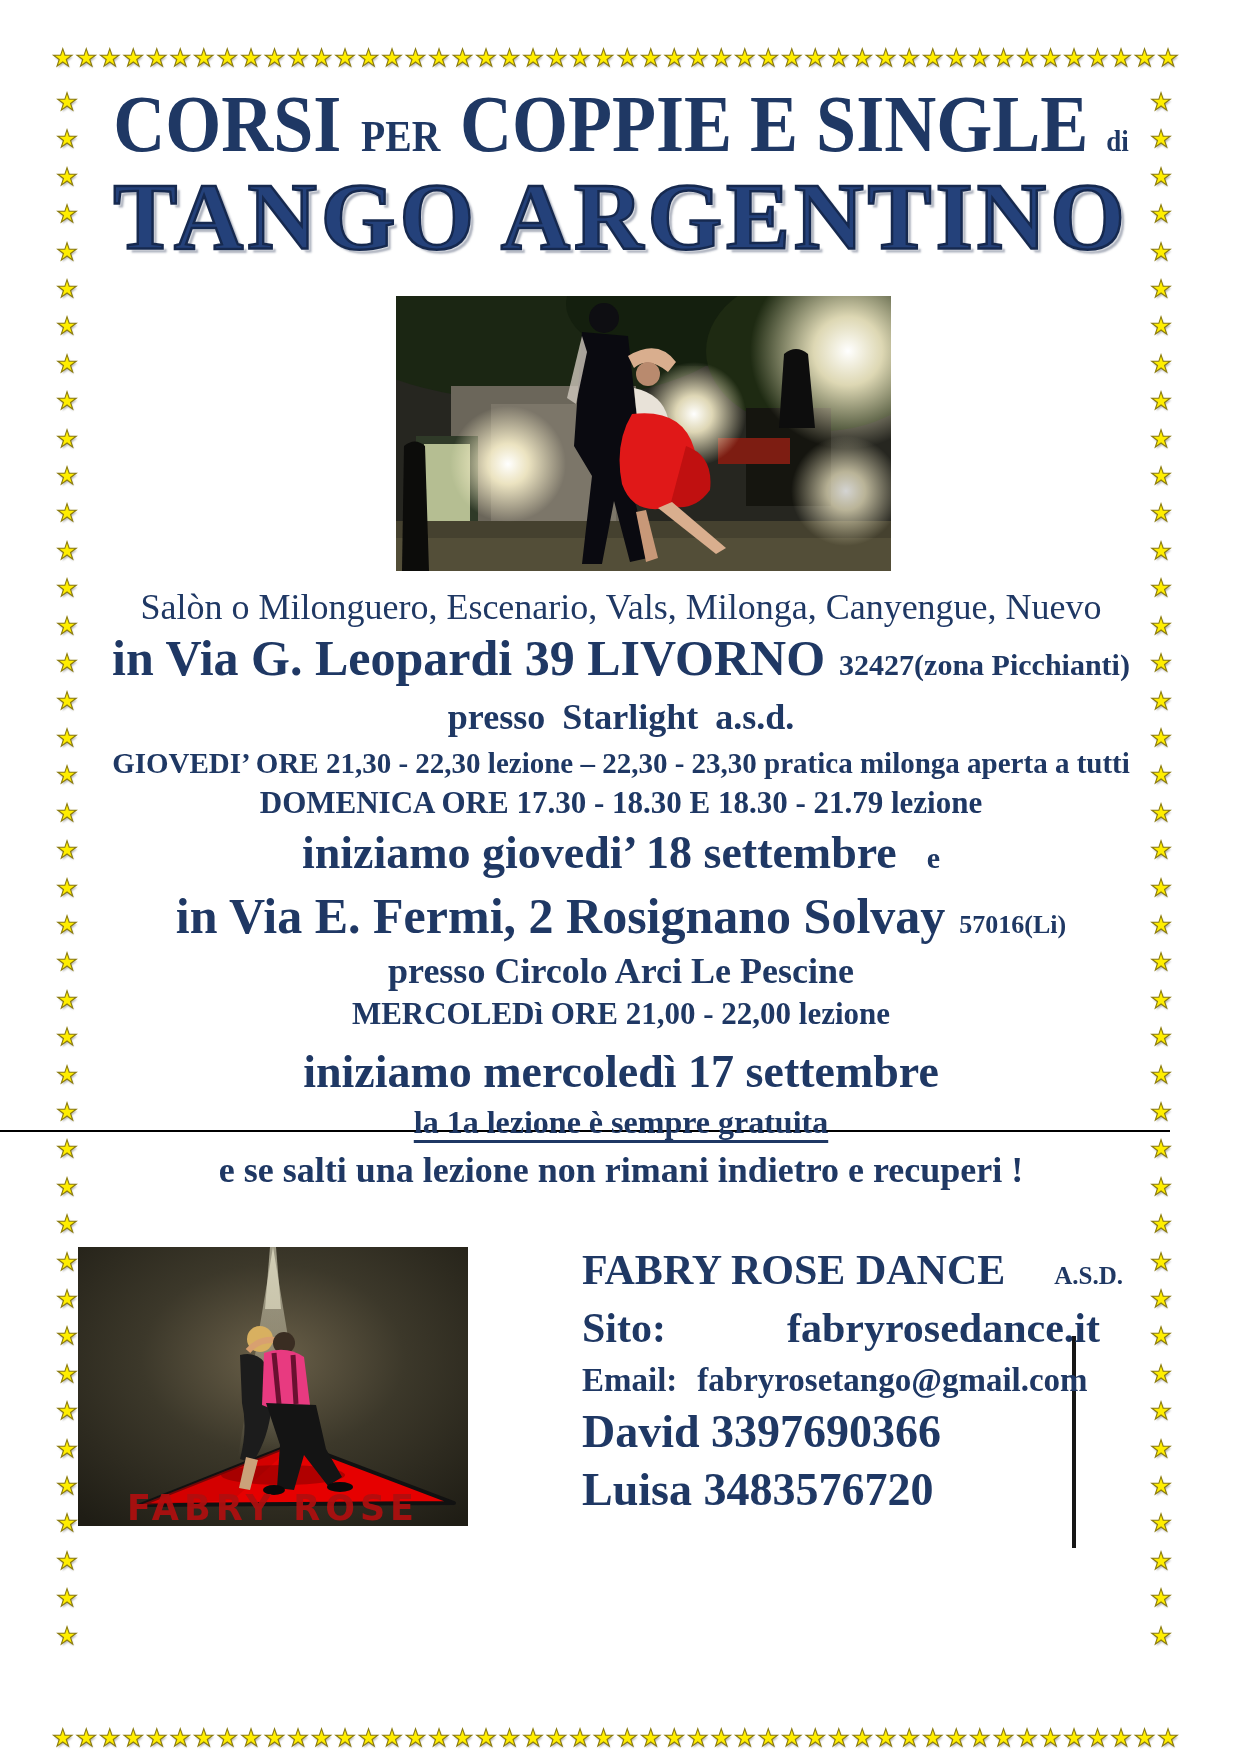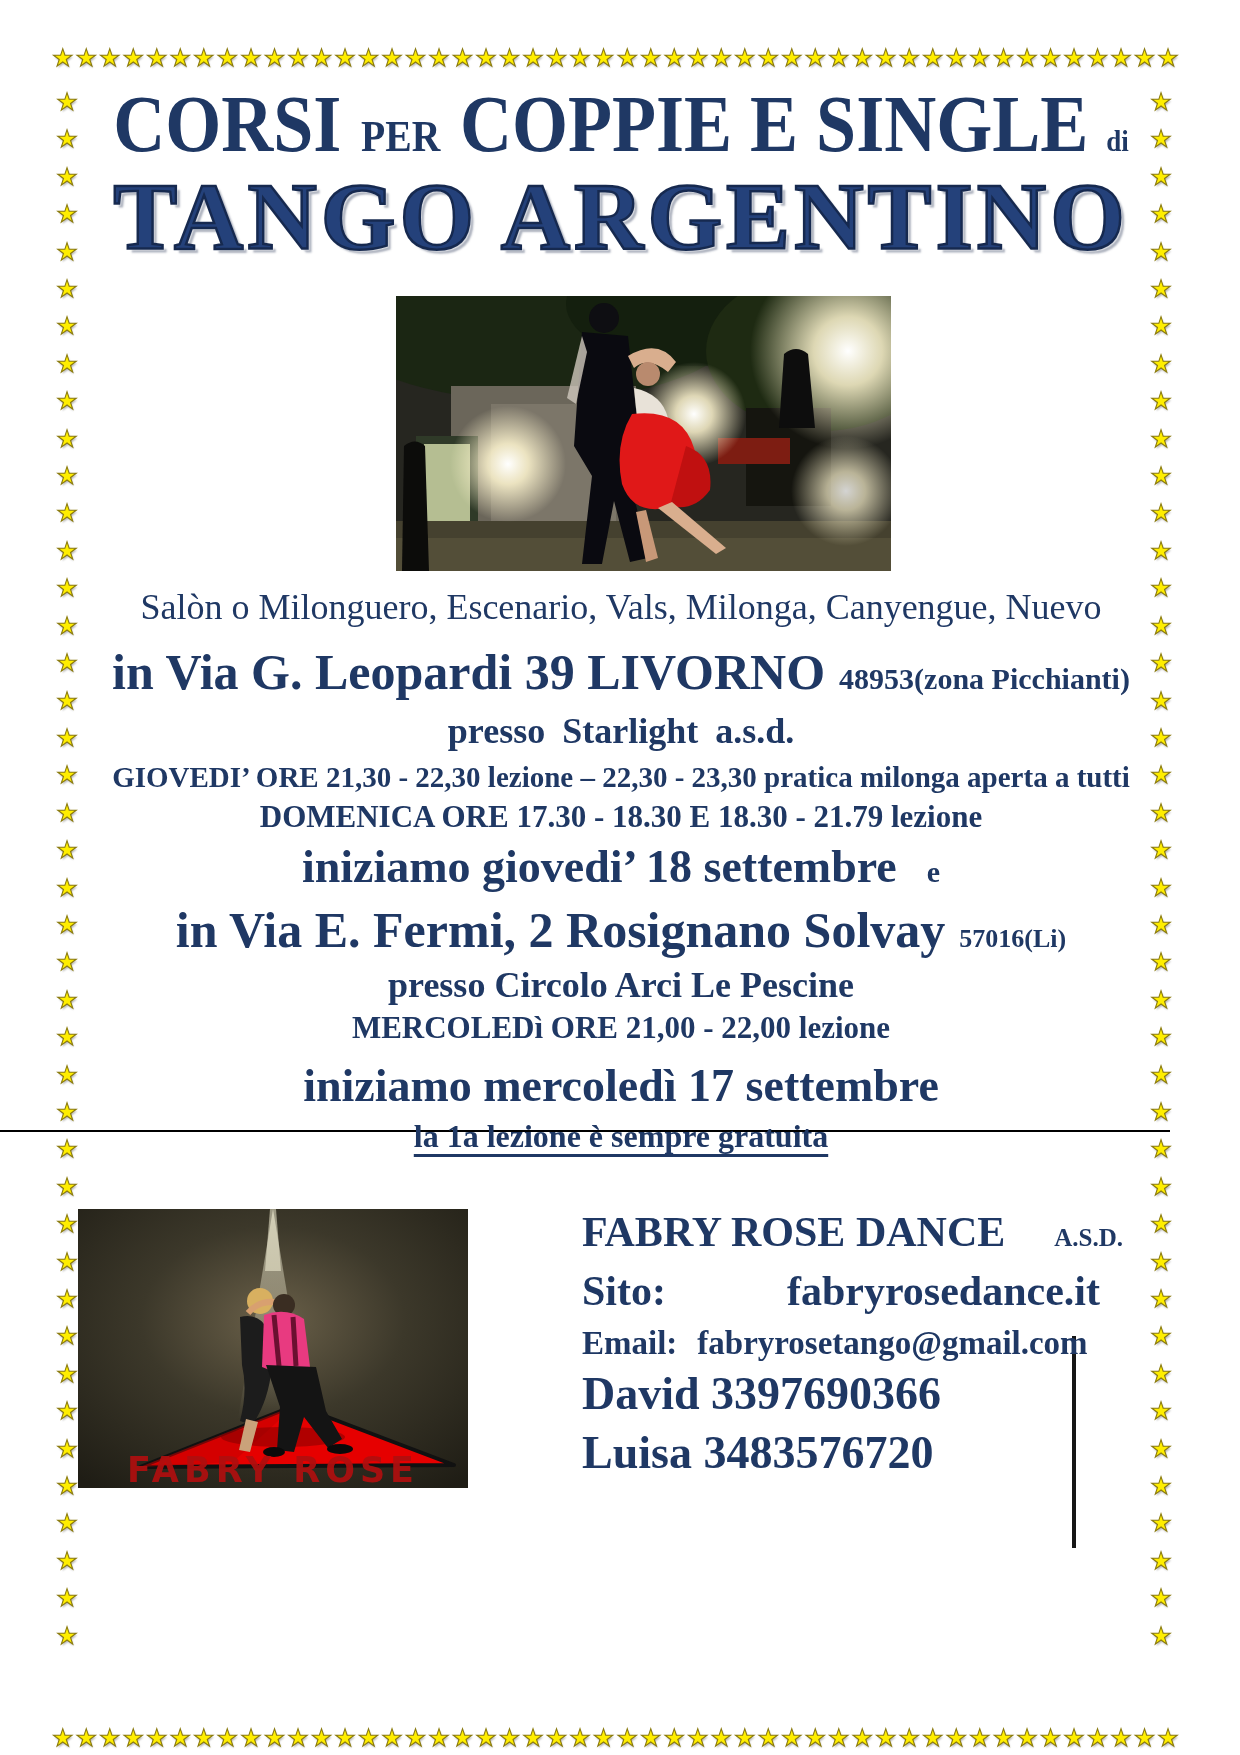--- a/index.html
+++ b/index.html
@@ -32,21 +32,21 @@
     margin:4px 0 0; font-weight:bold; font-size:96px; line-height:1.02;
     letter-spacing:4px; white-space:nowrap;
     color:#24417a; -webkit-text-stroke:2.5px #16294f;
     text-shadow:2px 2px 1px rgba(255,255,255,0.55), 4px 4px 2px rgba(20,35,70,0.35);
   }
   .subtitle { margin-top:24px; font-weight:bold; font-size:46px; line-height:1.2; }
   .photo-wrap { width:495px; height:275px; margin:30px auto 0; transform:translateX(22px); }
   .photo-wrap svg { display:block; }
   .styles-line { margin-top:16px; font-weight:normal; font-size:36px; line-height:1.15; white-space:nowrap; }
   .mixed { display:flex; justify-content:center; align-items:baseline; gap:14px; white-space:nowrap; font-weight:bold; }
-  .addr1 { margin-top:16px;  font-size:50px; line-height:1.15; }
+  .addr1 { margin-top:2px;  font-size:50px; line-height:1.15; }
   .addr1 .cap { font-size:30px; }
   .venue  { margin-top:8px; font-weight:bold; font-size:36px; line-height:1.2; word-spacing:8px; }
   .sched  { margin:6px -28px 0; font-weight:bold; font-size:29px; line-height:1.25; white-space:nowrap; }
   .sched2 { margin-top:3px; font-weight:bold; font-size:31px; line-height:1.2; white-space:nowrap; }
   .start1 { margin-top:6px; font-size:46px; line-height:1.15; }
   .start1 .suff { font-size:30px; margin-left:16px; }
   .addr2  { margin-top:8px; font-size:50px; line-height:1.15; }
   .addr2 .cap { font-size:26px; }
   .venue2 { margin-top:4px; font-weight:bold; font-size:36px; line-height:1.2; }
   .sched3 { margin-top:2px; font-weight:bold; font-size:31px; line-height:1.2; white-space:nowrap; }
@@ -210,39 +210,40 @@
         <path d="M290,150 q28,10 24,44 q-16,22 -40,16 z" fill="#c01010"></path>
         <path d="M262,212 L320,258 L330,252 L276,206 z" fill="#d9ae8e"></path>
         <path d="M250,214 L262,262 L250,266 L240,216 z" fill="#c89878"></path>
       </svg>
     </div>
 
     <div class="styles-line">Salòn o Milonguero, Escenario, Vals, Milonga, Canyengue, Nuevo</div>
 
     <div class="mixed addr1">
       <span>in Via G. Leopardi 39 LIVORNO</span>
-      <span class="cap">48953(zona Picchianti)</span>
+      <span class="cap">32427(zona Picchianti)</span>
     </div>
     <div class="venue">presso  Starlight a.s.d.</div>
     <div class="sched">GIOVEDI’ ORE 21,30 - 22,30 lezione – 22,30 - 23,30 pratica milonga aperta a tutti</div>
     <div class="sched2">DOMENICA ORE 17.30 - 18.30  E   18.30 - 21.79 lezione</div>
     <div class="mixed start1">
       <span>iniziamo giovedi’ 18 settembre</span>
       <span class="suff">e</span>
     </div>
 
     <div class="mixed addr2">
       <span>in Via E. Fermi, 2 Rosignano Solvay</span>
       <span class="cap">57016(Li)</span>
     </div>
     <div class="venue2">presso Circolo Arci Le Pescine</div>
     <div class="sched3">MERCOLEDì ORE 21,00 - 22,00 lezione</div>
 
     <div class="start2">iniziamo mercoledì 17 settembre</div>
     <div class="free">la 1a lezione è sempre gratuita</div>
+    <div class="recover">e se salti una lezione non rimani indietro e recuperi !</div>
 
     <div class="bottom">
 
       <div class="logo-wrap">
         <svg viewBox="0 0 390 279" width="390" height="279">
           <defs>
             <radialGradient id="lbg" cx="50%" cy="40%" r="75%">
               <stop offset="0%" stop-color="#6a6049"></stop>
               <stop offset="45%" stop-color="#3c382a"></stop>
               <stop offset="100%" stop-color="#1f1d15"></stop>

